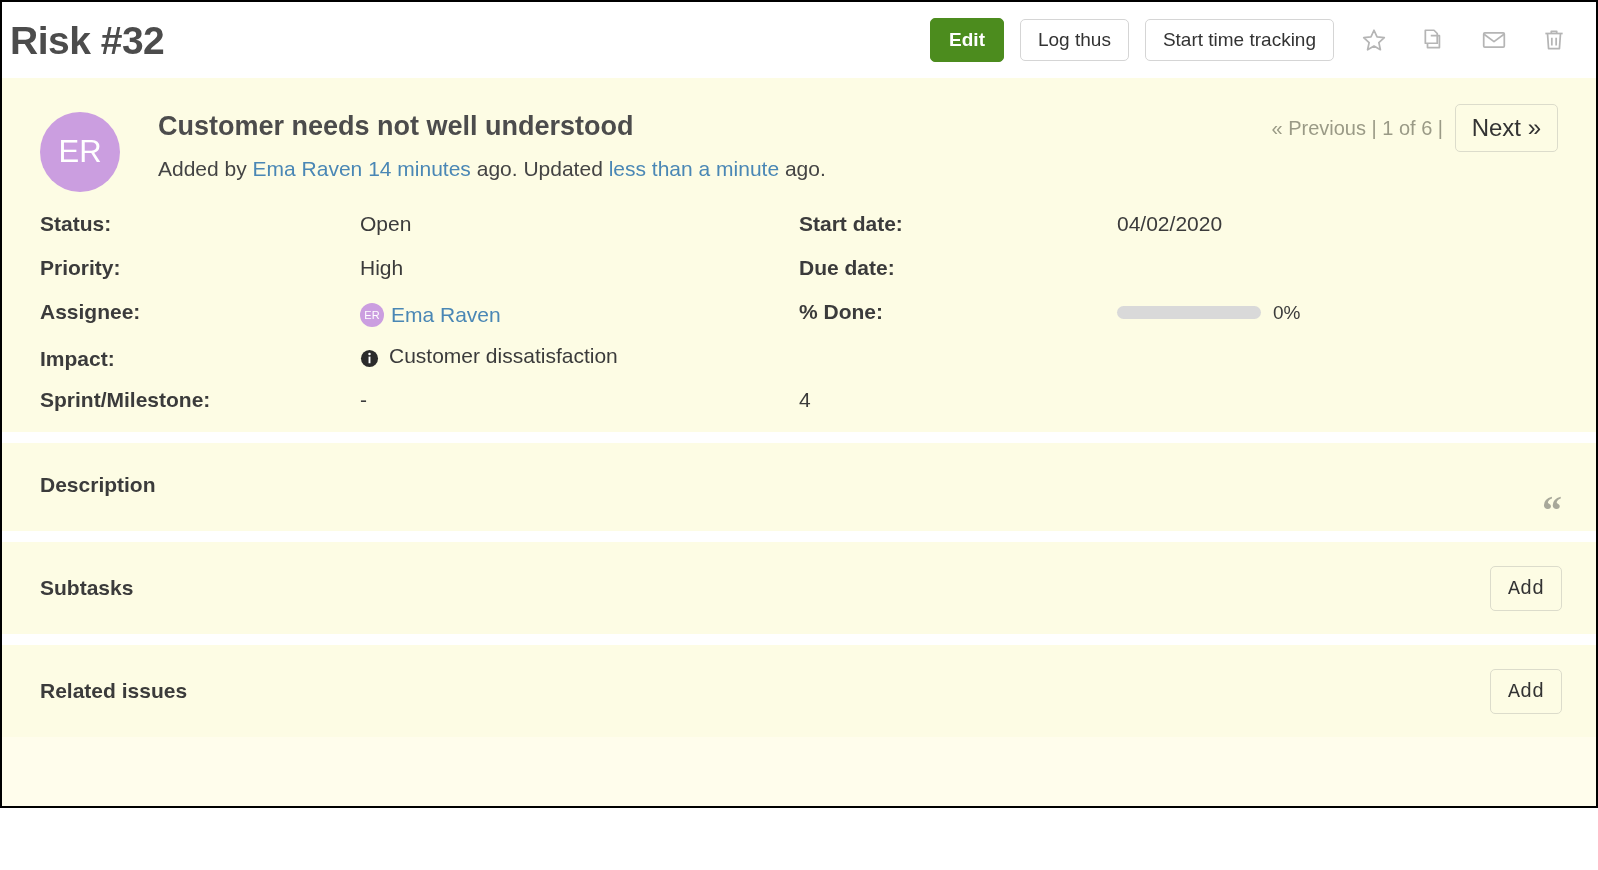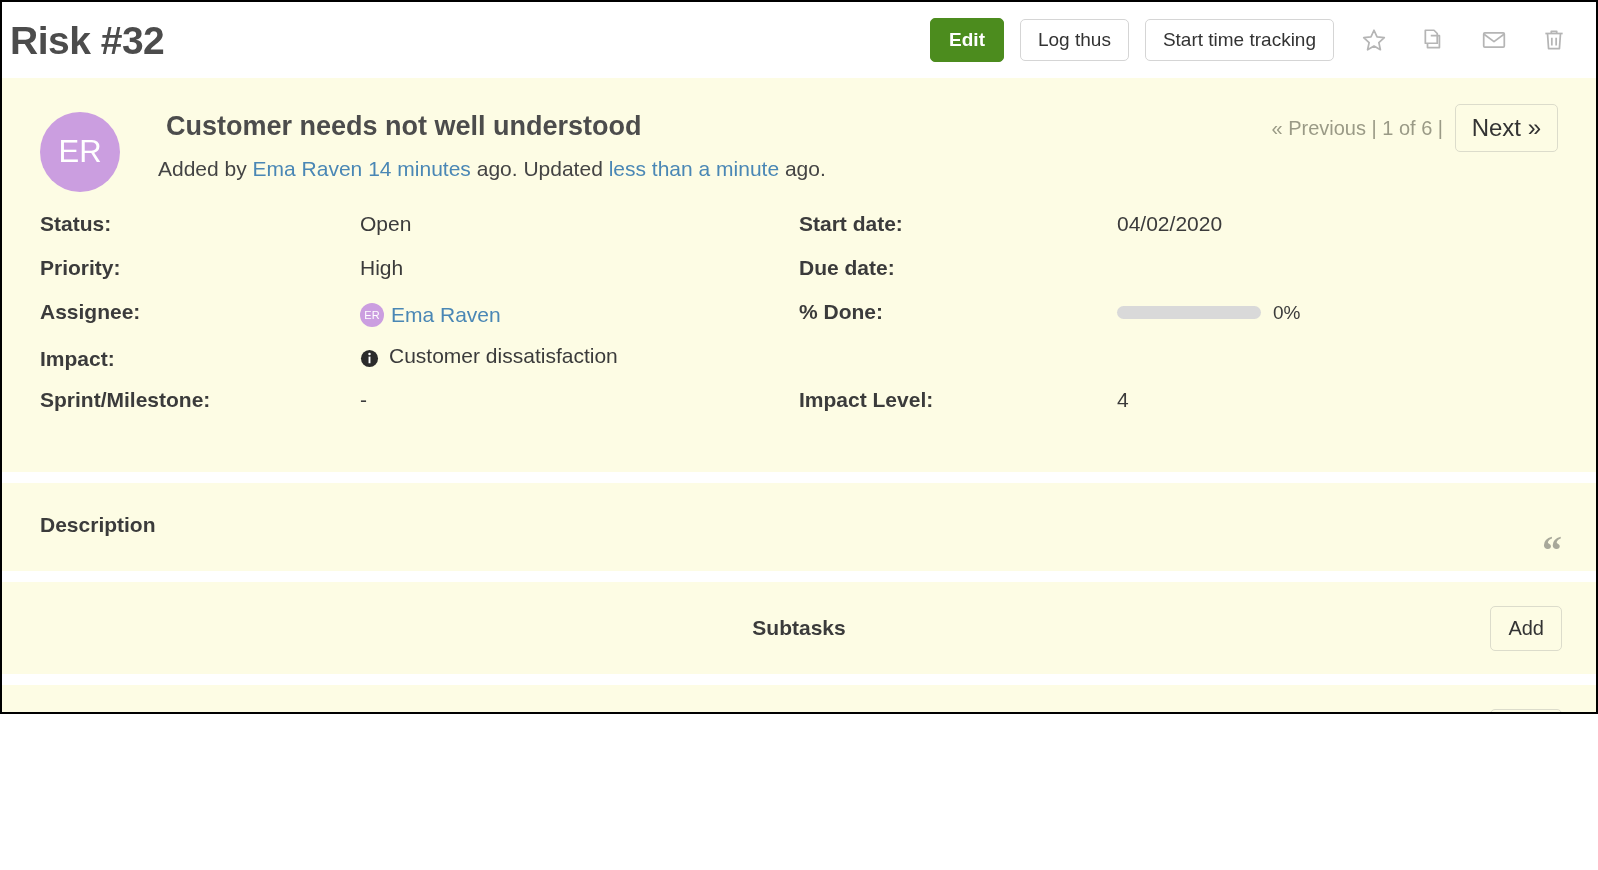--- a/index.html
+++ b/index.html
@@ -6,21 +6,21 @@
   * { box-sizing: border-box; }
   html, body {
     margin: 0; padding: 0;
     width: 1598px; height: 870px;
     background: #ffffff;
     font-family: "Liberation Sans", sans-serif;
   }
   #page {
     position: relative;
     width: 1598px;
-    height: 714px;
+    height: 808px;
     border: 2px solid #000000;
     background: #fffdec;
     overflow: hidden;
   }
 
   
   .header {
     position: relative;
     height: 76px;
     background: #ffffff;
@@ -94,21 +94,21 @@
     display: flex; align-items: center; justify-content: center;
     font-size: 31px;
     flex: 0 0 auto;
     margin-top: 4px;
   }
   .issue-headtext { margin-left: 38px; padding-top: 2px; }
   .subject {
     font-size: 27px;
     font-weight: bold;
     color: #4c4c4c;
-    margin: 0 0 12px 8px;
+    margin: 0 0 12px 0;
     line-height: 1.2;
   }
   .author-line {
     font-size: 21px;
     color: #444444;
     line-height: 1.4;
   }
   .author-line a, .lnk {
     color: #4a87b5;
     text-decoration: none;
@@ -132,21 +132,20 @@
     border: 1px solid #dcdccb;
     border-radius: 5px;
     padding: 9px 16px;
     cursor: pointer;
   }
 
   
   .attributes {
     display: flex;
     padding-top: 14px;
-    padding-bottom: 40px;
   }
   .attr-col { width: 50%; }
   .attr-col.right { padding-left: 0px; }
   .attr-row {
     display: flex;
     align-items: baseline;
     height: 44px;
   }
   .attr-label {
     width: 320px;
@@ -216,32 +215,32 @@
     font-family: "Liberation Serif", serif;
     font-weight: bold;
   }
 
   
   .listsec {
     position: relative;
     display: flex;
     align-items: center;
     height: 92px;
-    justify-content: center;
   }
   .btn-add {
     position: absolute;
     right: 34px;
     font-size: 20px;
     color: #333333;
     background: #fdfce4;
     border: 1px solid #dcdccb;
     border-radius: 5px;
     padding: 10px 17px;
     cursor: pointer;
+    font-family: Liberation Mono, monospace;
   }
 </style>
 </head>
 <body>
 
 <div id="page">
 
   <div class="header">
     <h1 class="page-title">Risk #32</h1>
 
@@ -353,21 +352,20 @@
               <span class="progress-fill" id="progress-fill" style="width: 0%;"></span>
             </span>
             <span class="progress-label">0%</span>
           </div>
         </div>
         <div class="attr-row">
           <div class="attr-label"></div>
           <div class="attr-value"></div>
         </div>
         <div class="attr-row">
-          <div class="attr-label">Impact Level:</div>
           <div class="attr-value">4</div>
         </div>
       </div>
 
     </div>
   </div>
 
   <div class="gap"></div>
 
   <div class="section description">

